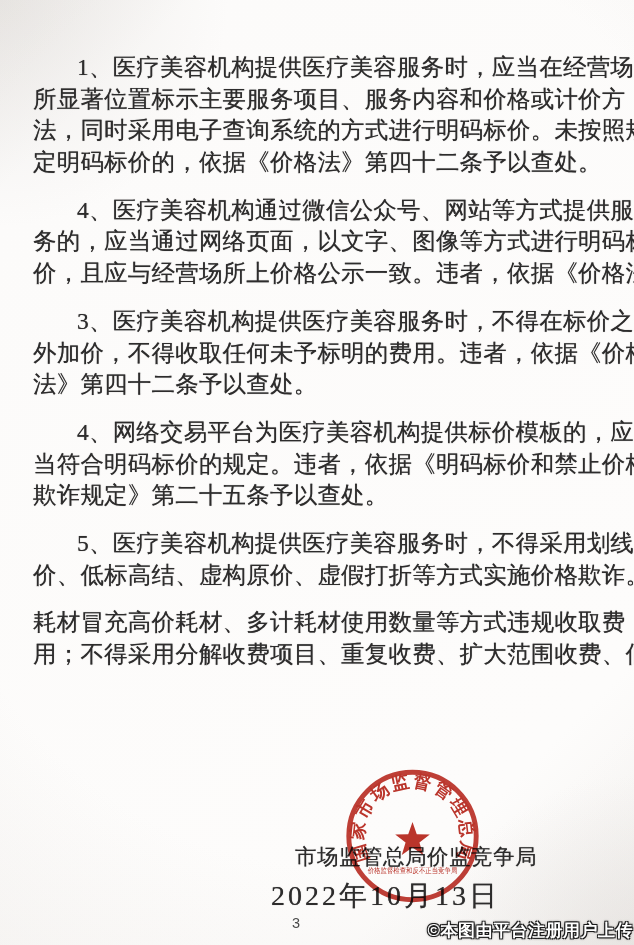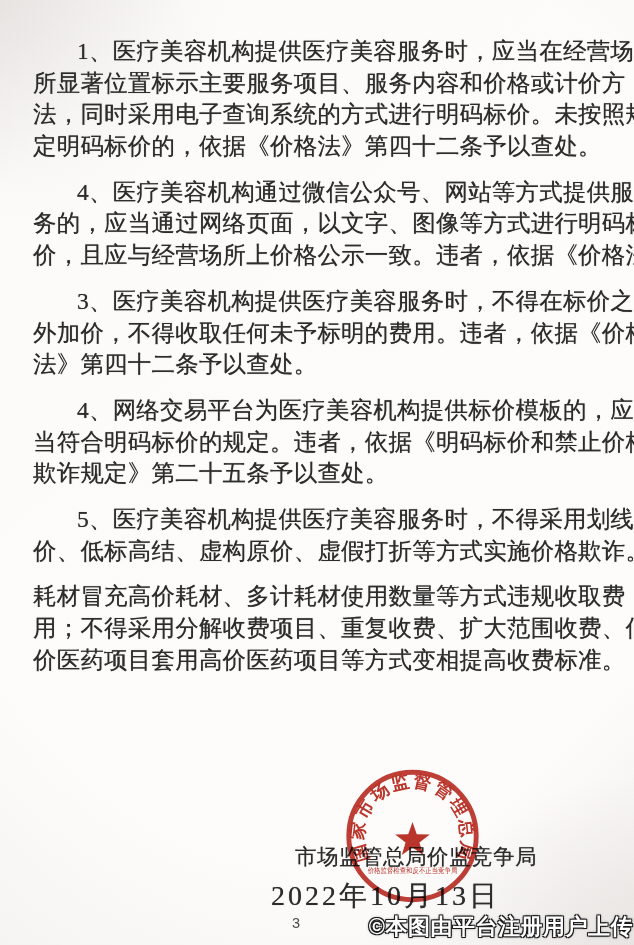--- a/index.html
+++ b/index.html
@@ -15,34 +15,34 @@
     background:
       radial-gradient(ellipse 60% 40% at 0% 0%, rgba(205,200,196,.28), rgba(0,0,0,0) 60%),
       radial-gradient(ellipse 50% 30% at 100% 100%, rgba(205,200,196,.25), rgba(0,0,0,0) 60%);
   }
   .doc-text{
     position:absolute;left:33px;top:36px;width:570px;
     font-size:23.5px;color:#2d2c2c;
     text-shadow:0 0 .7px rgba(45,44,44,.75);
     letter-spacing:.2px;
   }
-  .para{margin:0 0 14px 0;}
+  .para{margin:16px 0 14px 0;}
   .para .line{display:block;white-space:nowrap;line-height:31.7px;height:31.7px;}
   .para .line.first{text-indent:44px;}
   .sig-block{position:absolute;color:#2d2c2c;text-shadow:0 0 .7px rgba(45,44,44,.7);white-space:nowrap;margin-top:28px;}
   .sig-office{left:295px;top:814px;font-size:21.5px;letter-spacing:.5px;}
   .sig-date{left:271px;top:849px;font-size:28px;letter-spacing:3px;}
   .seal{position:absolute;left:327px;top:766px;width:171px;height:140px;
     mix-blend-mode:multiply;opacity:.93;filter:blur(.4px);}
   .page-num{position:absolute;left:292px;top:915px;font-size:14.5px;color:#4a4a4a;
     font-family:"Liberation Sans","DejaVu Sans",sans-serif;}
   .watermark{
     position:absolute;right:1px;bottom:3px;
     font-family:"Liberation Sans","DejaVu Sans",sans-serif;
-    font-size:22px;font-weight:bold;color:#fff;letter-spacing:.5px;white-space:nowrap;
+    font-size:17px;font-weight:bold;color:#fff;letter-spacing:.5px;white-space:nowrap;
     text-shadow:-1px -1px 0 #1a1a1a,1px -1px 0 #1a1a1a,-1px 1px 0 #1a1a1a,1px 1px 0 #1a1a1a,0 0 3px #1a1a1a;
   }
 </style>
 </head>
 <body>
 
 <div class="page">
 
   <div class="vignette"></div>
 
@@ -74,21 +74,20 @@
     </div>
 
     <div class="para">
       <span class="line first">5、医疗美容机构提供医疗美容服务时，不得采用划线</span>
       <span class="line">价、低标高结、虚构原价、虚假打折等方式实施价格欺诈。</span>
     </div>
 
     <div class="para">
       <span class="line">耗材冒充高价耗材、多计耗材使用数量等方式违规收取费</span>
       <span class="line">用；不得采用分解收费项目、重复收费、扩大范围收费、低</span>
-      <span class="line">价医药项目套用高价医药项目等方式变相提高收费标准。</span>
     </div>
 
   </div>
 
   <div class="sig-block sig-office">市场监管总局价监竞争局</div>
   <div class="sig-block sig-date">2022年10月13日</div>
 
   <svg class="seal" viewBox="0 0 200 200" xmlns="http://www.w3.org/2000/svg">
     <defs>
       <path id="sealArc" d="M 39.4 135 A 70 70 0 1 1 160.6 135" fill="none"></path>

